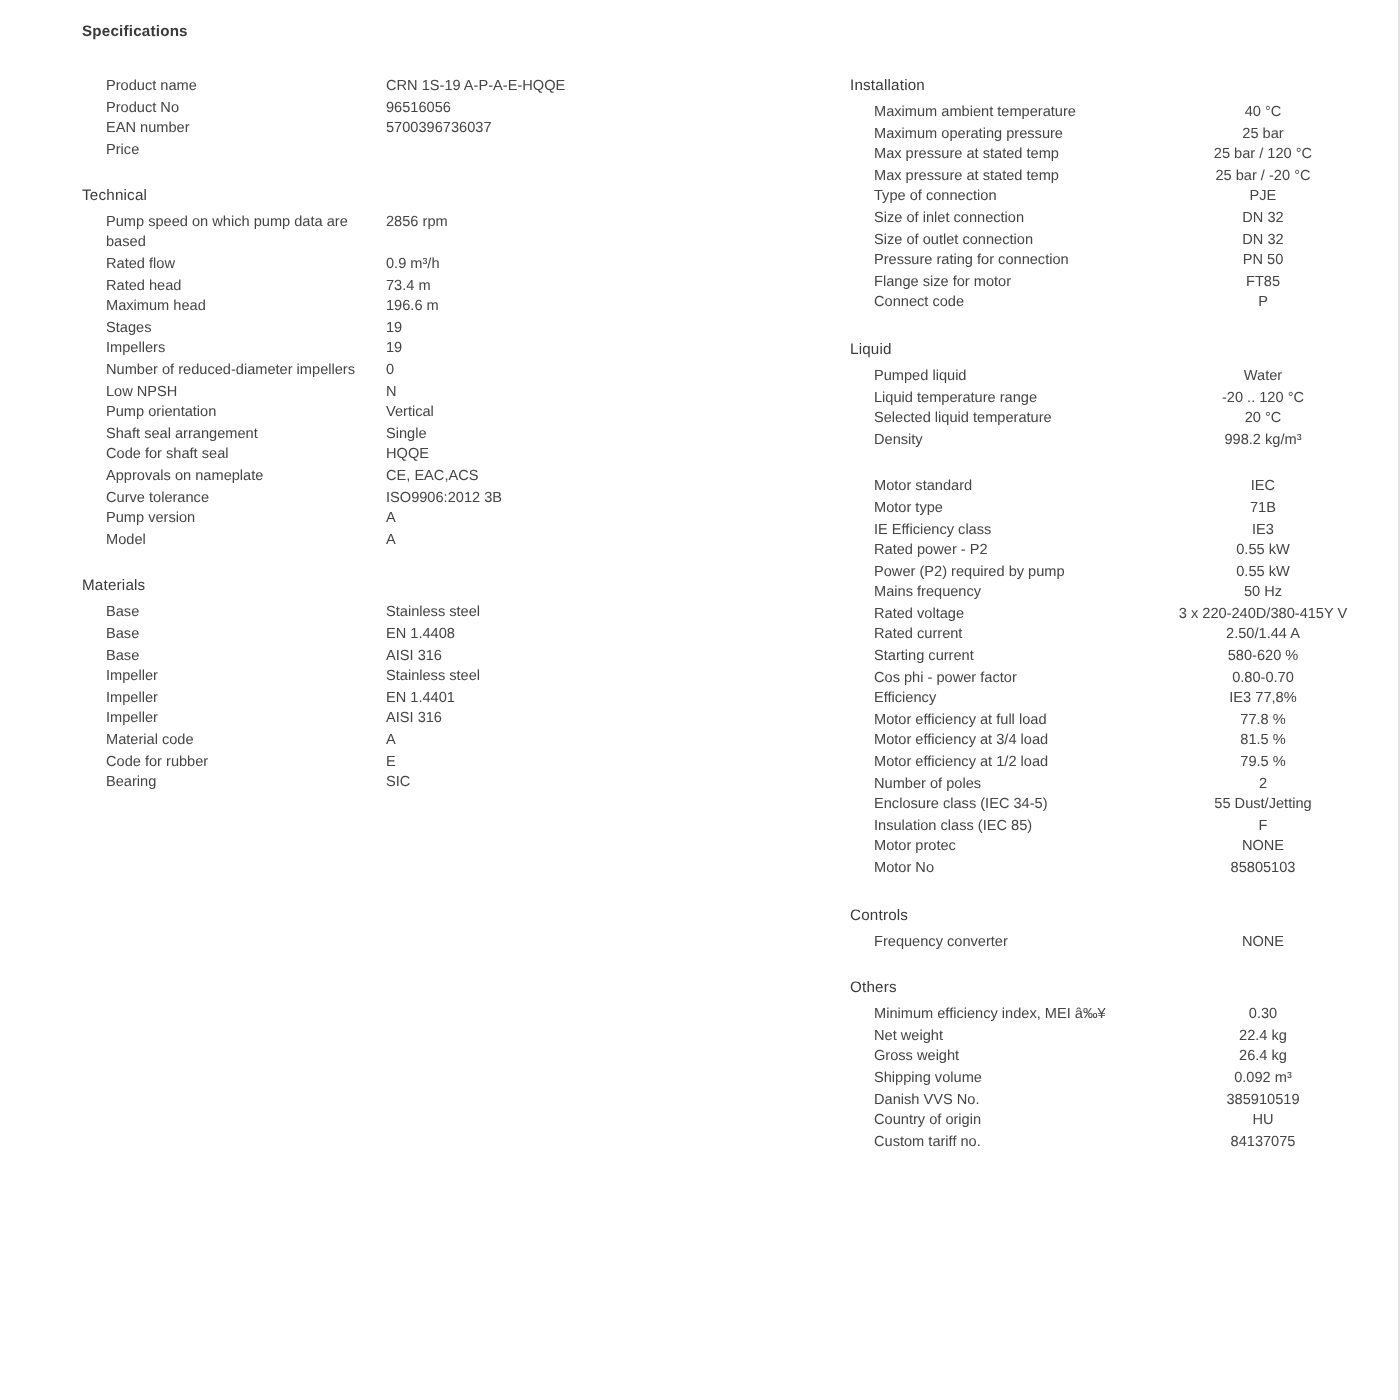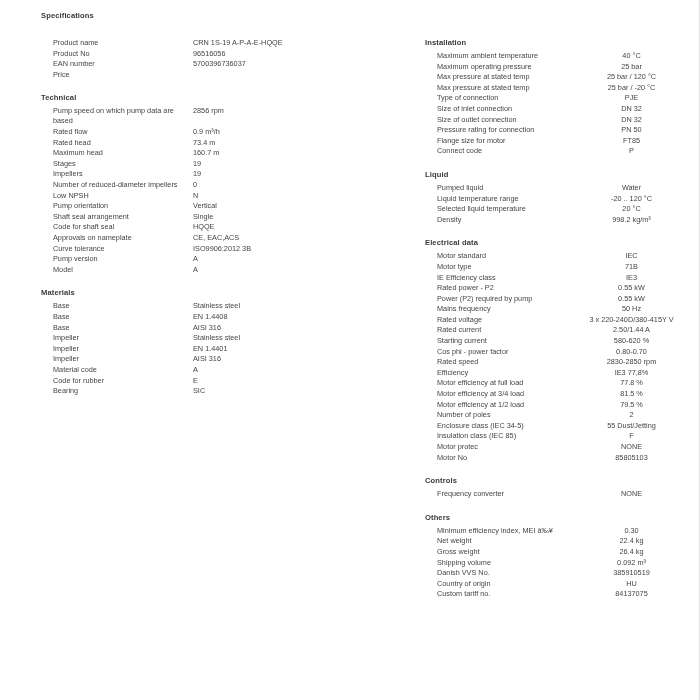--- a/index.html
+++ b/index.html
@@ -40,21 +40,21 @@
   }
   .col {
     position: absolute;
     top: 38px;
   }
   .col-left { left: 41px; width: 330px; }
   .col-right { left: 425px; width: 265px; }
 
   .section { margin-bottom: 0; }
   .section-title {
-    font-weight: bold;
+    font-weight: normal;
     font-size: 7.6px;
     color: #3a3a3a;
     margin: 0 0 4px 0;
     letter-spacing: 0.1px;
   }
   .spacer { height: 13px; }
 
   table.spec {
     width: 100%;
     border-collapse: collapse;
@@ -117,21 +117,21 @@
             <tr>
               <td class="k wrap-k">Rated flow</td>
               <td class="v">0.9 m³/h</td>
             </tr>
             <tr>
               <td class="k wrap-k">Rated head</td>
               <td class="v">73.4 m</td>
             </tr>
             <tr>
               <td class="k wrap-k">Maximum head</td>
-              <td class="v">160.7 m</td>
+              <td class="v">196.6 m</td>
             </tr>
             <tr>
               <td class="k wrap-k">Stages</td>
               <td class="v">19</td>
             </tr>
             <tr>
               <td class="k wrap-k">Impellers</td>
               <td class="v">19</td>
             </tr>
             <tr>
@@ -286,21 +286,20 @@
             </tr>
             <tr>
               <td class="k wrap-k">Density</td>
               <td class="v">998.2 kg/m³</td>
             </tr>
           </tbody>
         </table>
       </div>
       <div class="spacer"></div>
       <div class="section">
-        <div class="section-title">Electrical data</div>
         <table class="spec">
           <tbody>
             <tr>
               <td class="k wrap-k">Motor standard</td>
               <td class="v">IEC</td>
             </tr>
             <tr>
               <td class="k wrap-k">Motor type</td>
               <td class="v">71B</td>
             </tr>
@@ -328,24 +327,20 @@
               <td class="k wrap-k">Rated current</td>
               <td class="v">2.50/1.44 A</td>
             </tr>
             <tr>
               <td class="k wrap-k">Starting current</td>
               <td class="v">580-620 %</td>
             </tr>
             <tr>
               <td class="k wrap-k">Cos phi - power factor</td>
               <td class="v">0.80-0.70</td>
-            </tr>
-            <tr>
-              <td class="k wrap-k">Rated speed</td>
-              <td class="v">2830-2850 rpm</td>
             </tr>
             <tr>
               <td class="k wrap-k">Efficiency</td>
               <td class="v">IE3 77,8%</td>
             </tr>
             <tr>
               <td class="k wrap-k">Motor efficiency at full load</td>
               <td class="v">77.8 %</td>
             </tr>
             <tr>

